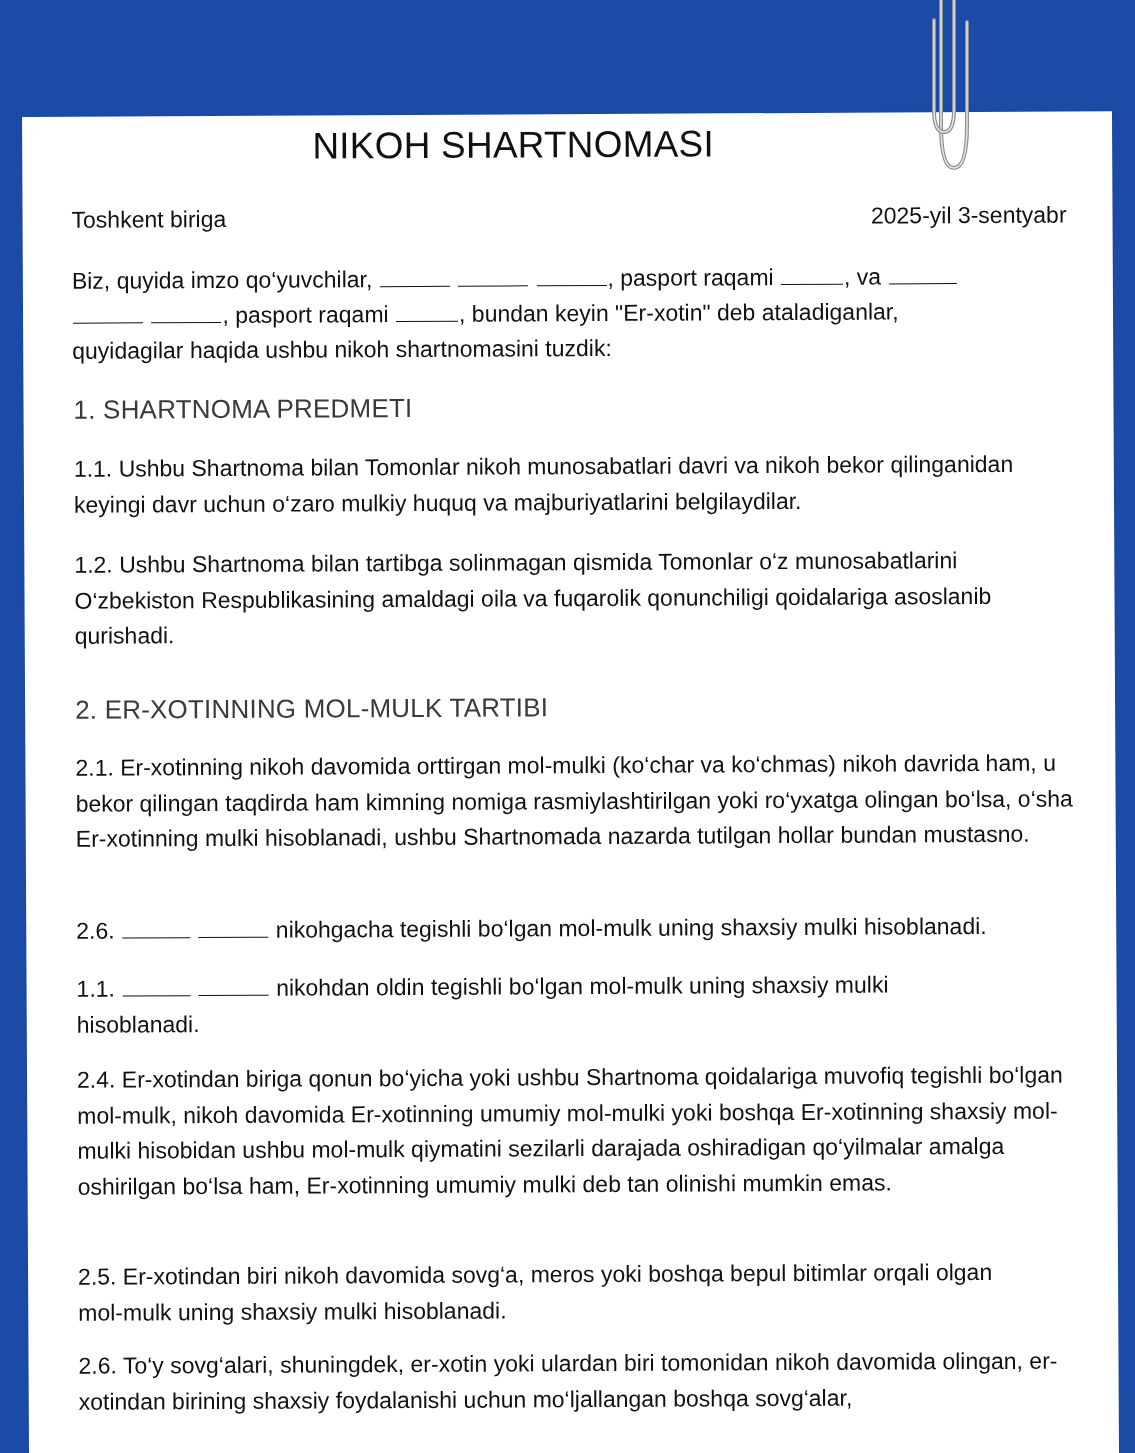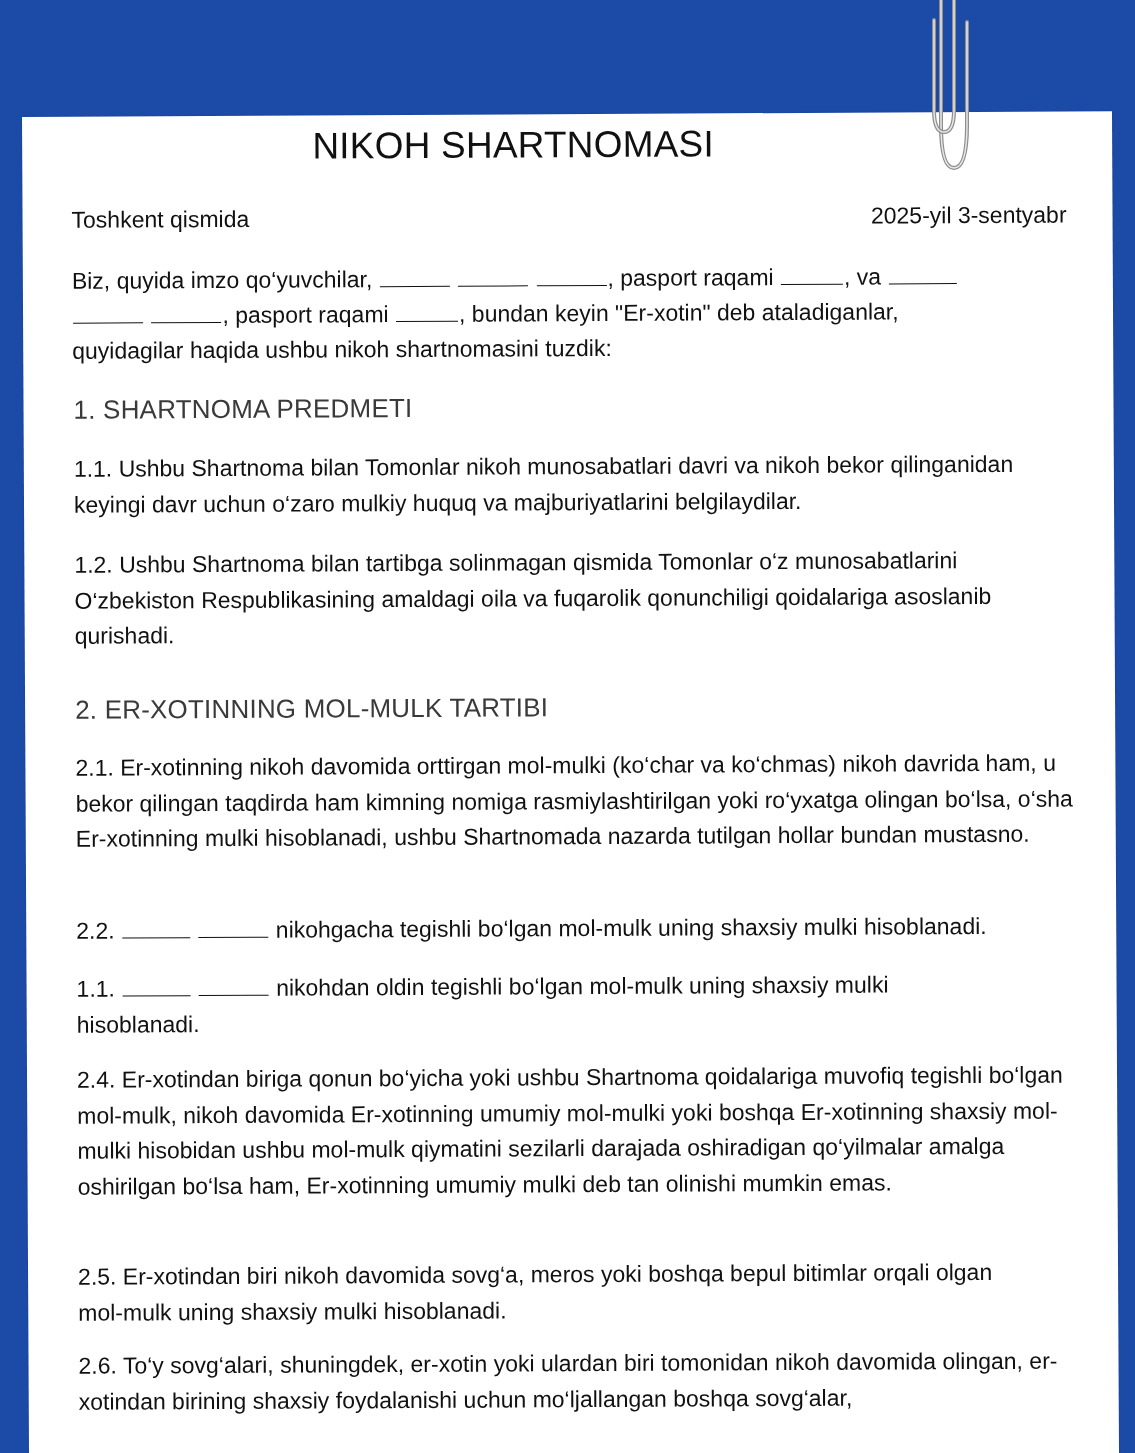--- a/index.html
+++ b/index.html
@@ -30,21 +30,21 @@
   .para { position: absolute; left: 1px; width: 1000px; font-size: 23px; line-height: 35.5px; }
   .clip { position: absolute; left: 928px; top: 0; width: 50px; height: 175px; z-index: 5; }
 </style>
 </head>
 <body>
 
 <div class="paper">
   <div class="title"><span>NIKOH SHARTNOMASI</span></div>
   <div class="content">
     <div class="meta">
-      <span>Toshkent qismida</span>
+      <span>Toshkent biriga</span>
       <span>2025-yil 3-sentyabr</span>
     </div>
 
     <div class="intro">
       <span>Biz, quyida imzo qo‘yuvchilar,</span>
       <span class="blank" style="width:70px"></span>
       <span class="blank" style="width:70px"></span>
       <span class="blank" style="width:70px"></span><span>, pasport raqami</span>
       <span class="blank" style="width:62px"></span><span>, va</span>
       <span class="blank" style="width:68px"></span><br>
@@ -54,21 +54,21 @@
       <span>quyidagilar haqida ushbu nikoh shartnomasini tuzdik:</span>
     </div>
 
     <div class="section-h" style="top:278px">1. SHARTNOMA PREDMETI</div>
     <div class="para" style="top:335px">1.1. Ushbu Shartnoma bilan Tomonlar nikoh munosabatlari davri va nikoh bekor qilinganidan keyingi davr uchun o‘zaro mulkiy huquq va majburiyatlarini belgilaydilar.</div>
     <div class="para" style="top:431px">1.2. Ushbu Shartnoma bilan tartibga solinmagan qismida Tomonlar o‘z munosabatlarini O‘zbekiston Respublikasining amaldagi oila va fuqarolik qonunchiligi qoidalariga asoslanib qurishadi.</div>
 
     <div class="section-h" style="top:578px">2. ER-XOTINNING MOL-MULK TARTIBI</div>
     <div class="para" style="top:634px">2.1. Er-xotinning nikoh davomida orttirgan mol-mulki (ko‘char va ko‘chmas) nikoh davrida ham, u bekor qilingan taqdirda ham kimning nomiga rasmiylashtirilgan yoki ro‘yxatga olingan bo‘lsa, o‘sha Er-xotinning mulki hisoblanadi, ushbu Shartnomada nazarda tutilgan hollar bundan mustasno.</div>
     <div class="para" style="top:797px">
-      <span>2.2.</span>
+      <span>2.6.</span>
       <span class="blank" style="width:68px"></span>
       <span class="blank" style="width:70px"></span>
       <span>nikohgacha tegishli bo‘lgan mol-mulk uning shaxsiy mulki hisoblanadi.</span>
     </div>
     <div class="para" style="top:855px; width:900px">
       <span>1.1.</span>
       <span class="blank" style="width:68px"></span>
       <span class="blank" style="width:70px"></span>
       <span>nikohdan oldin tegishli bo‘lgan mol-mulk uning shaxsiy mulki hisoblanadi.</span>
     </div>

